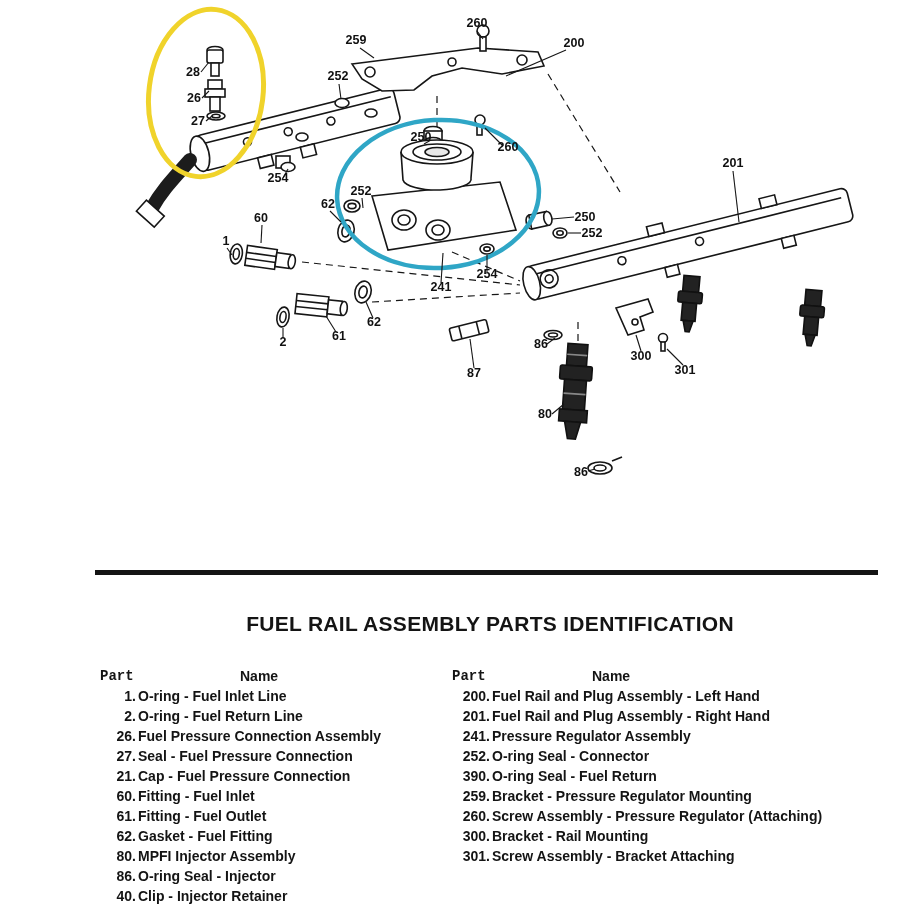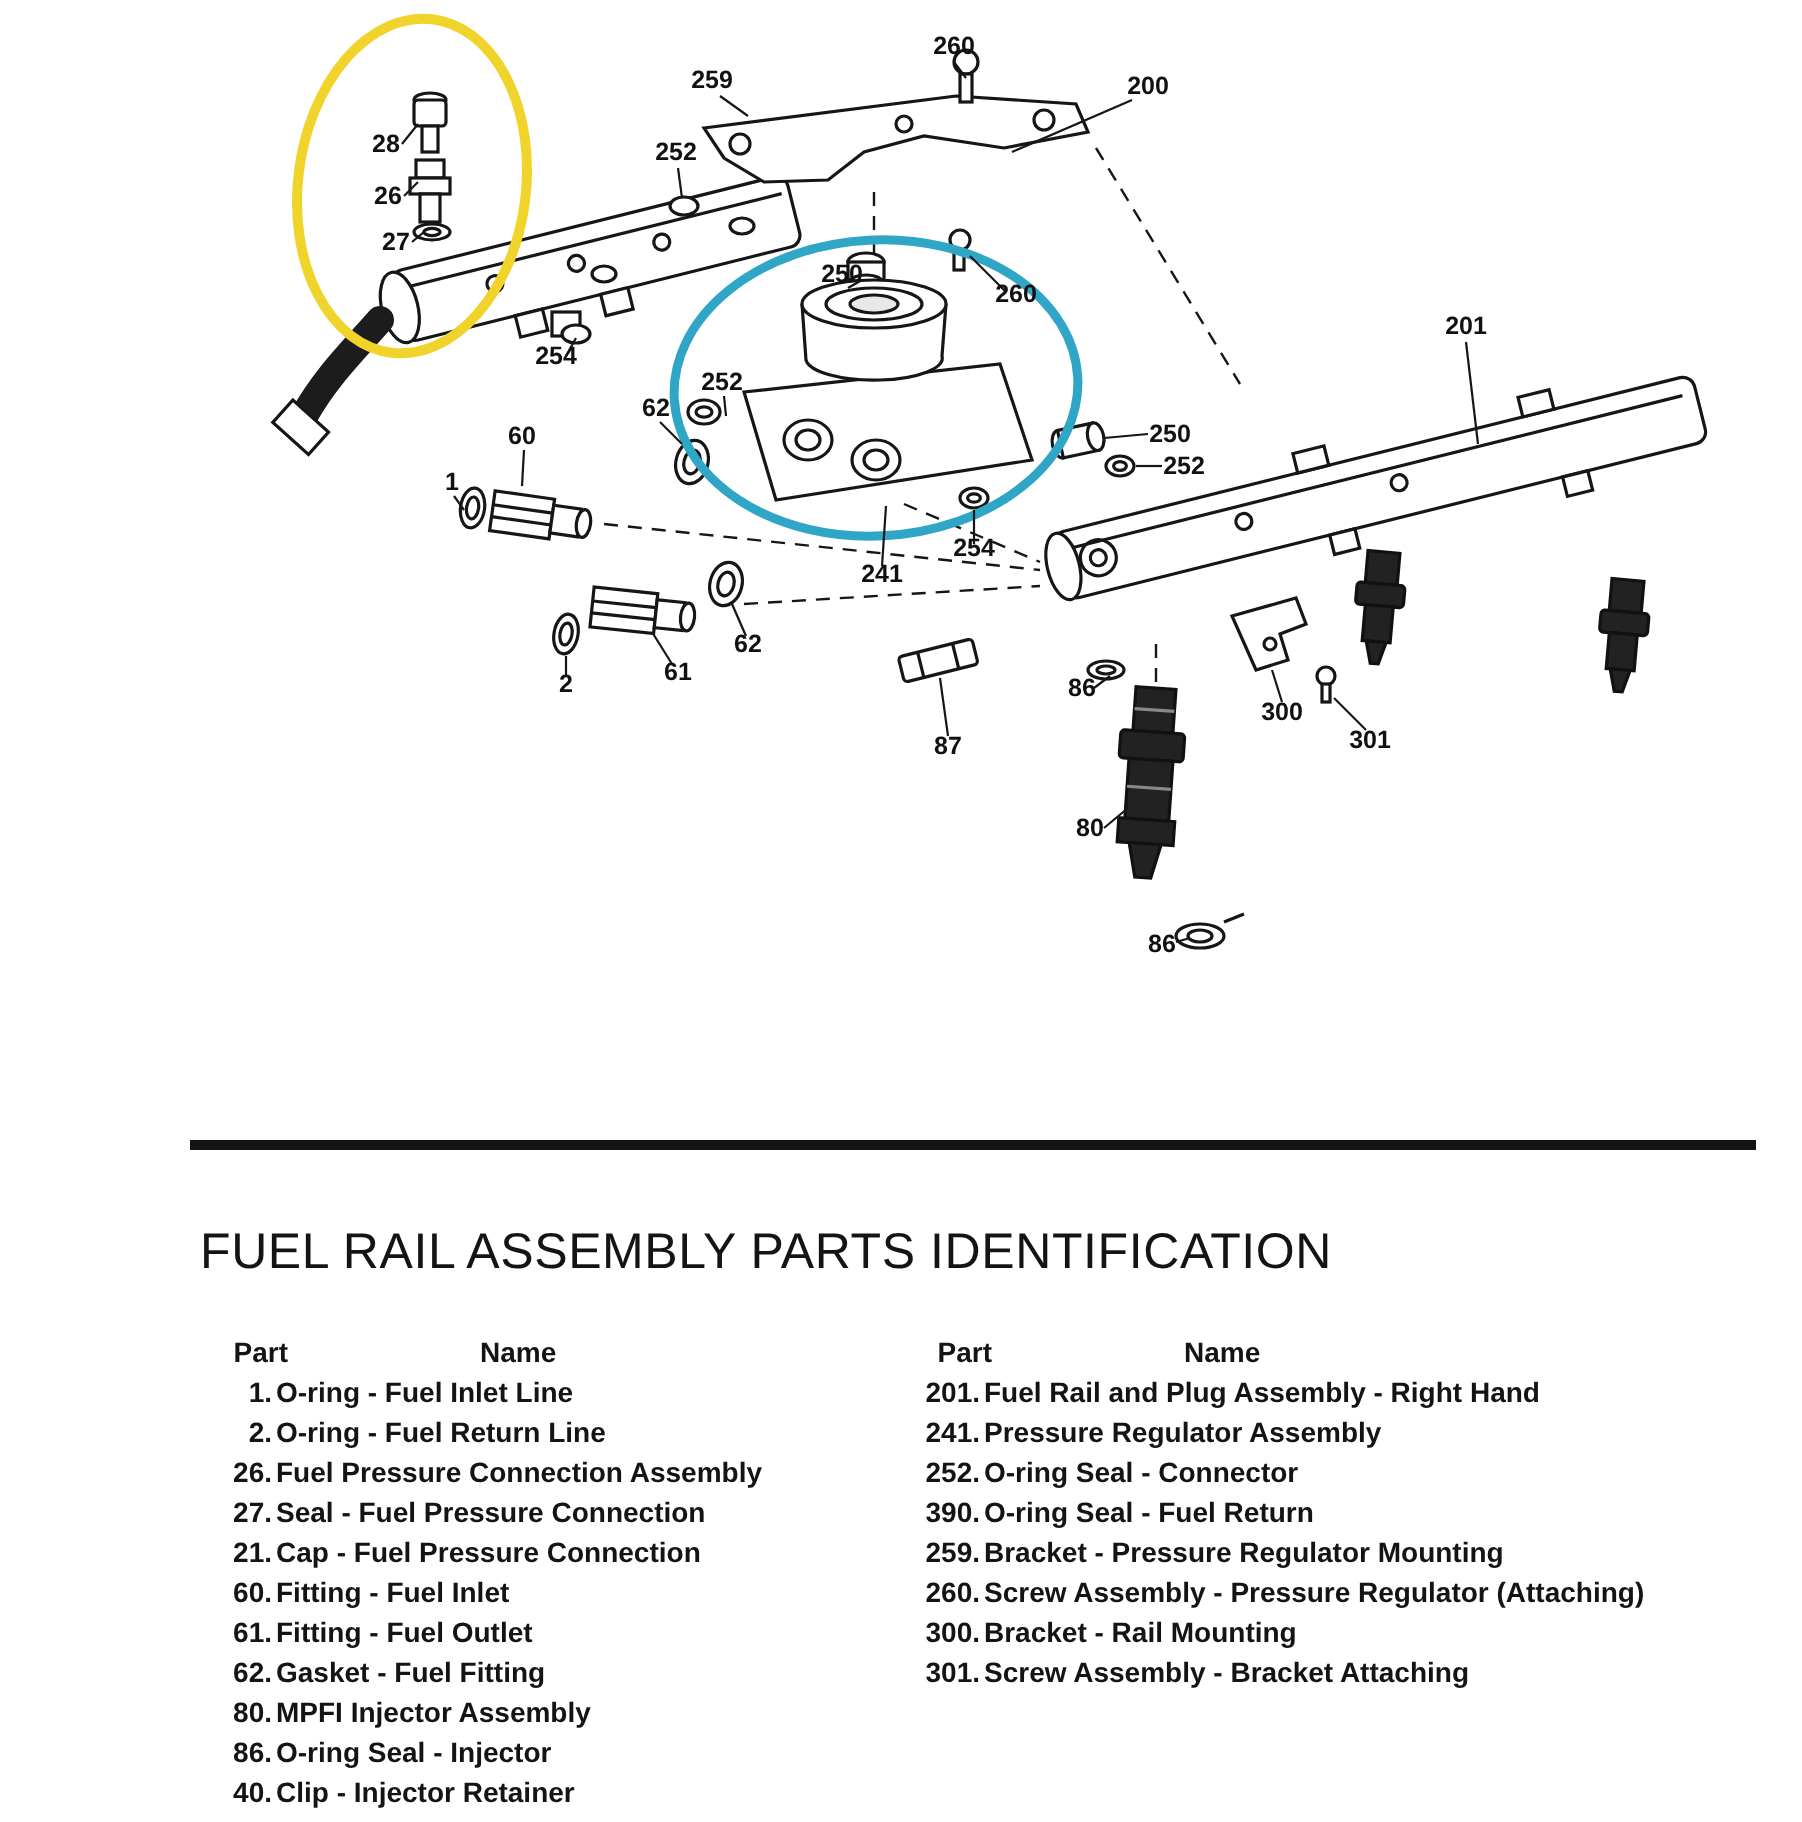--- a/index.html
+++ b/index.html
@@ -2,28 +2,28 @@
 <html><head>
 <meta charset="utf-8">
 <style>
   html,body{margin:0;padding:0;background:#fff;}
   body{width:901px;height:911px;overflow:hidden;font-family:"Liberation Sans",sans-serif;color:#111;}
   .page{position:relative;width:901px;height:911px;background:#fff;}
   svg{display:block;}
   .diagram-area{position:absolute;top:0;left:0;width:870px;height:560px;}
   .callout-text{font-family:"Liberation Sans",sans-serif;font-size:12.5px;font-weight:700;fill:#111;}
   .divider{position:absolute;left:95px;top:570px;width:783px;height:5px;background:#141414;}
-  .title{position:absolute;top:612px;left:100px;width:780px;
-         font-size:25px;font-weight:400;letter-spacing:.3px;color:#141414;}
+  .title{position:absolute;top:612px;left:100px;width:780px;text-align:center;
+         font-size:21px;font-weight:700;letter-spacing:.3px;color:#141414;}
   .parts-table{position:absolute;top:666px;left:98px;width:780px;font-size:14px;font-weight:700;color:#141414;}
   .pt-col{position:absolute;top:0;}
   .pt-col-left{left:0;width:350px;}
   .pt-col-right{left:352px;width:428px;}
   .pt-header{display:flex;line-height:20px;}
-  .pt-h-part{width:44px;text-align:right;padding-left:2px;}
+  .pt-h-part{width:44px;text-align:left;padding-left:2px;font-family:Liberation Mono, monospace;}
   .pt-h-name{margin-left:96px;}
   .pt-row{display:flex;line-height:20px;}
   .pt-num{width:38px;text-align:right;flex:0 0 auto;}
   .pt-col-right .pt-num{width:40px;}
   .pt-name{margin-left:2px;white-space:nowrap;}
 </style>
 </head>
 <body>
 
 <div class="page">
@@ -340,20 +340,24 @@
           <span class="pt-name">Clip - Injector Retainer</span>
         </div>
     </div>
 
     <div class="pt-col pt-col-right">
       <div class="pt-header">
         <span class="pt-h-part">Part</span>
         <span class="pt-h-name">Name</span>
       </div>
       <div class="pt-row">
+          <span class="pt-num">200.</span>
+          <span class="pt-name">Fuel Rail and Plug Assembly - Left Hand</span>
+        </div>
+      <div class="pt-row">
           <span class="pt-num">201.</span>
           <span class="pt-name">Fuel Rail and Plug Assembly - Right Hand</span>
         </div>
       <div class="pt-row">
           <span class="pt-num">241.</span>
           <span class="pt-name">Pressure Regulator Assembly</span>
         </div>
       <div class="pt-row">
           <span class="pt-num">252.</span>
           <span class="pt-name">O-ring Seal - Connector</span>

